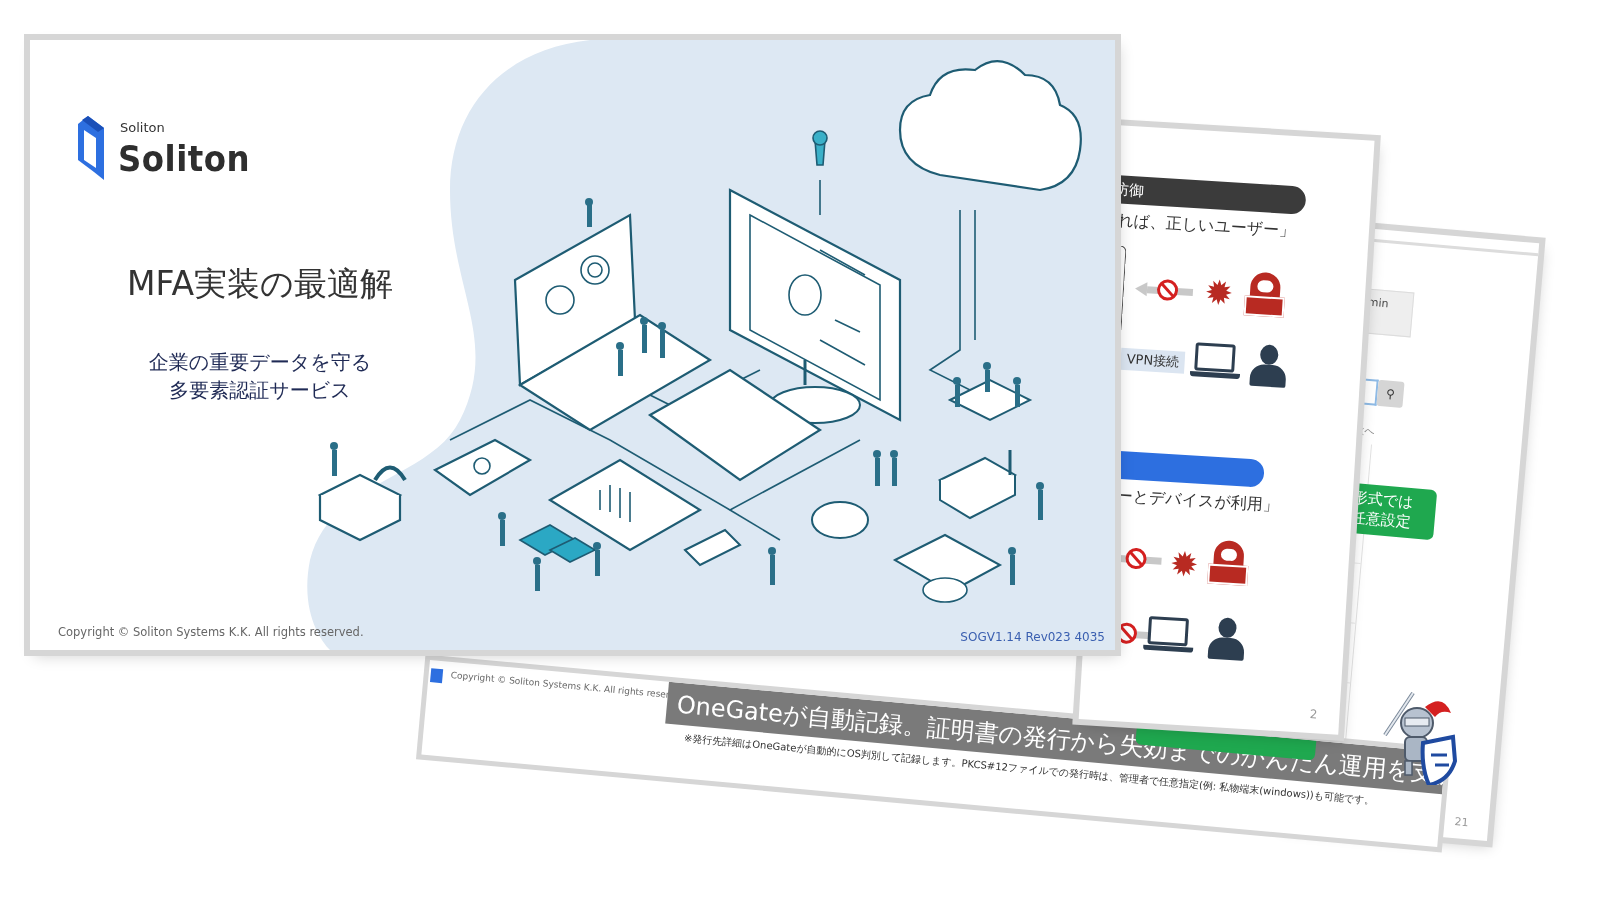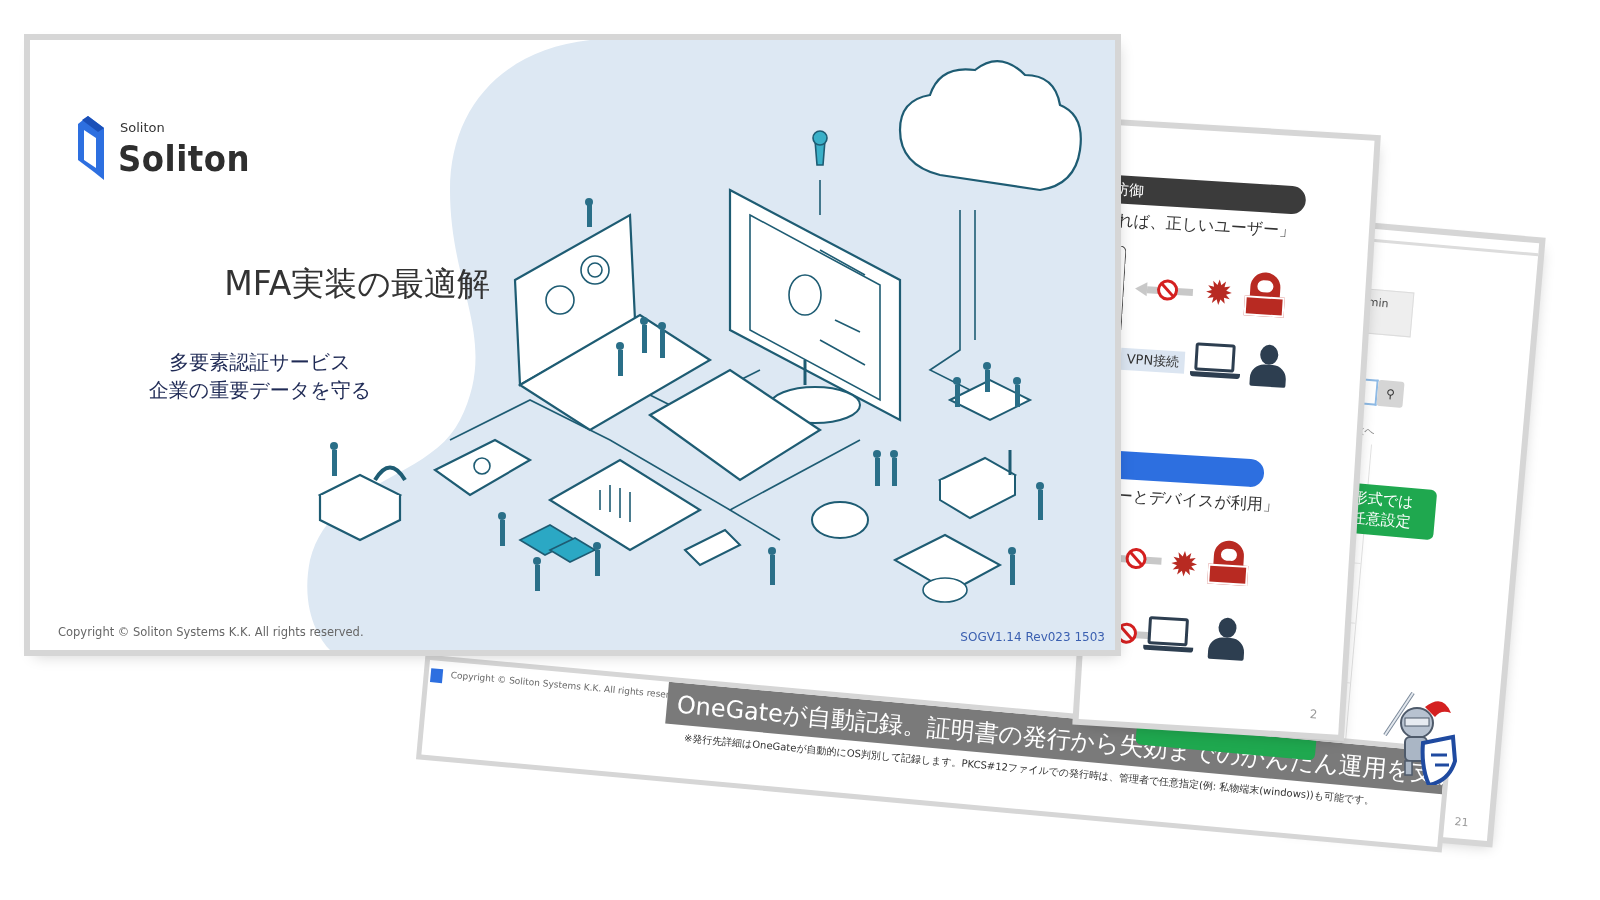--- a/index.html
+++ b/index.html
@@ -55,21 +55,21 @@
   #slide4 .note { position:absolute; left:260px; top:48px; font-size:10px; color:#333; white-space:nowrap; }
   #slide4 .greenstrip { position:absolute; left:710px; top:0; width:180px; height:20px; background:#1fa84f; border-radius:0 0 6px 6px; }
 
   
   #slide1 { left:30px; top:40px; width:1085px; height:610px; }
   #slide1 .blob { position:absolute; left:0; top:0; width:1085px; height:610px; }
   #logo { position:absolute; left:48px; top:76px; }
   #logo .mark { position:absolute; left:0; top:0; width:26px; height:64px; }
   #logo .brand-small { position:absolute; left:42px; top:4px; font-size:13px; color:#333; white-space:nowrap; }
   #logo .brand-big { position:absolute; left:40px; top:22px; font-size:36px; font-weight:bold; color:#2e2e2e; letter-spacing:0.5px; white-space:nowrap; font-family:"DejaVu Sans Condensed","DejaVu Sans",sans-serif; }
-  #title { position:absolute; left:0; top:222px; width:460px; text-align:right; font-size:33px; color:#333; }
+  #title { position:absolute; left:0; top:222px; width:460px; text-align:center; font-size:33px; color:#333; }
   #subtitle { position:absolute; left:0; top:308px; width:460px; text-align:center; font-size:20px; color:#1f2a55; line-height:28px; }
   #copyright { position:absolute; left:28px; top:585px; font-size:11.5px; color:#666; white-space:nowrap; }
   #version { position:absolute; right:10px; top:590px; font-size:12px; color:#3a5fb0; white-space:nowrap; }
   #illustration { position:absolute; left:0; top:0; width:1085px; height:610px; }
 </style>
 </head>
 <body>
 
 <div id="slide3" class="slide">
   <div class="topbar"></div>
@@ -274,19 +274,19 @@
       <path d="M0 8 L10 0 L26 12 L26 64 L16 56 L0 44 Z" fill="#2d6fe0"></path>
       <path d="M6 14 L18 22 L18 52 L6 44 Z" fill="#ffffff"></path>
       <path d="M10 0 L26 12 L20 16 L4 4 Z" fill="#1a4fb8"></path>
     </svg>
     <div class="brand-small">Soliton</div>
     <div class="brand-big">Soliton</div>
   </div>
 
   <div id="title">MFA実装の最適解</div>
   <div id="subtitle">
+    <div>企業の重要データを守る</div>
     <div>多要素認証サービス</div>
-    <div>企業の重要データを守る</div>
   </div>
 
   <div id="copyright">Copyright © Soliton Systems K.K. All rights reserved.</div>
-  <div id="version">SOGV1.14 Rev023 1503</div>
+  <div id="version">SOGV1.14 Rev023 4035</div>
 </div>
 
 </body></html>

